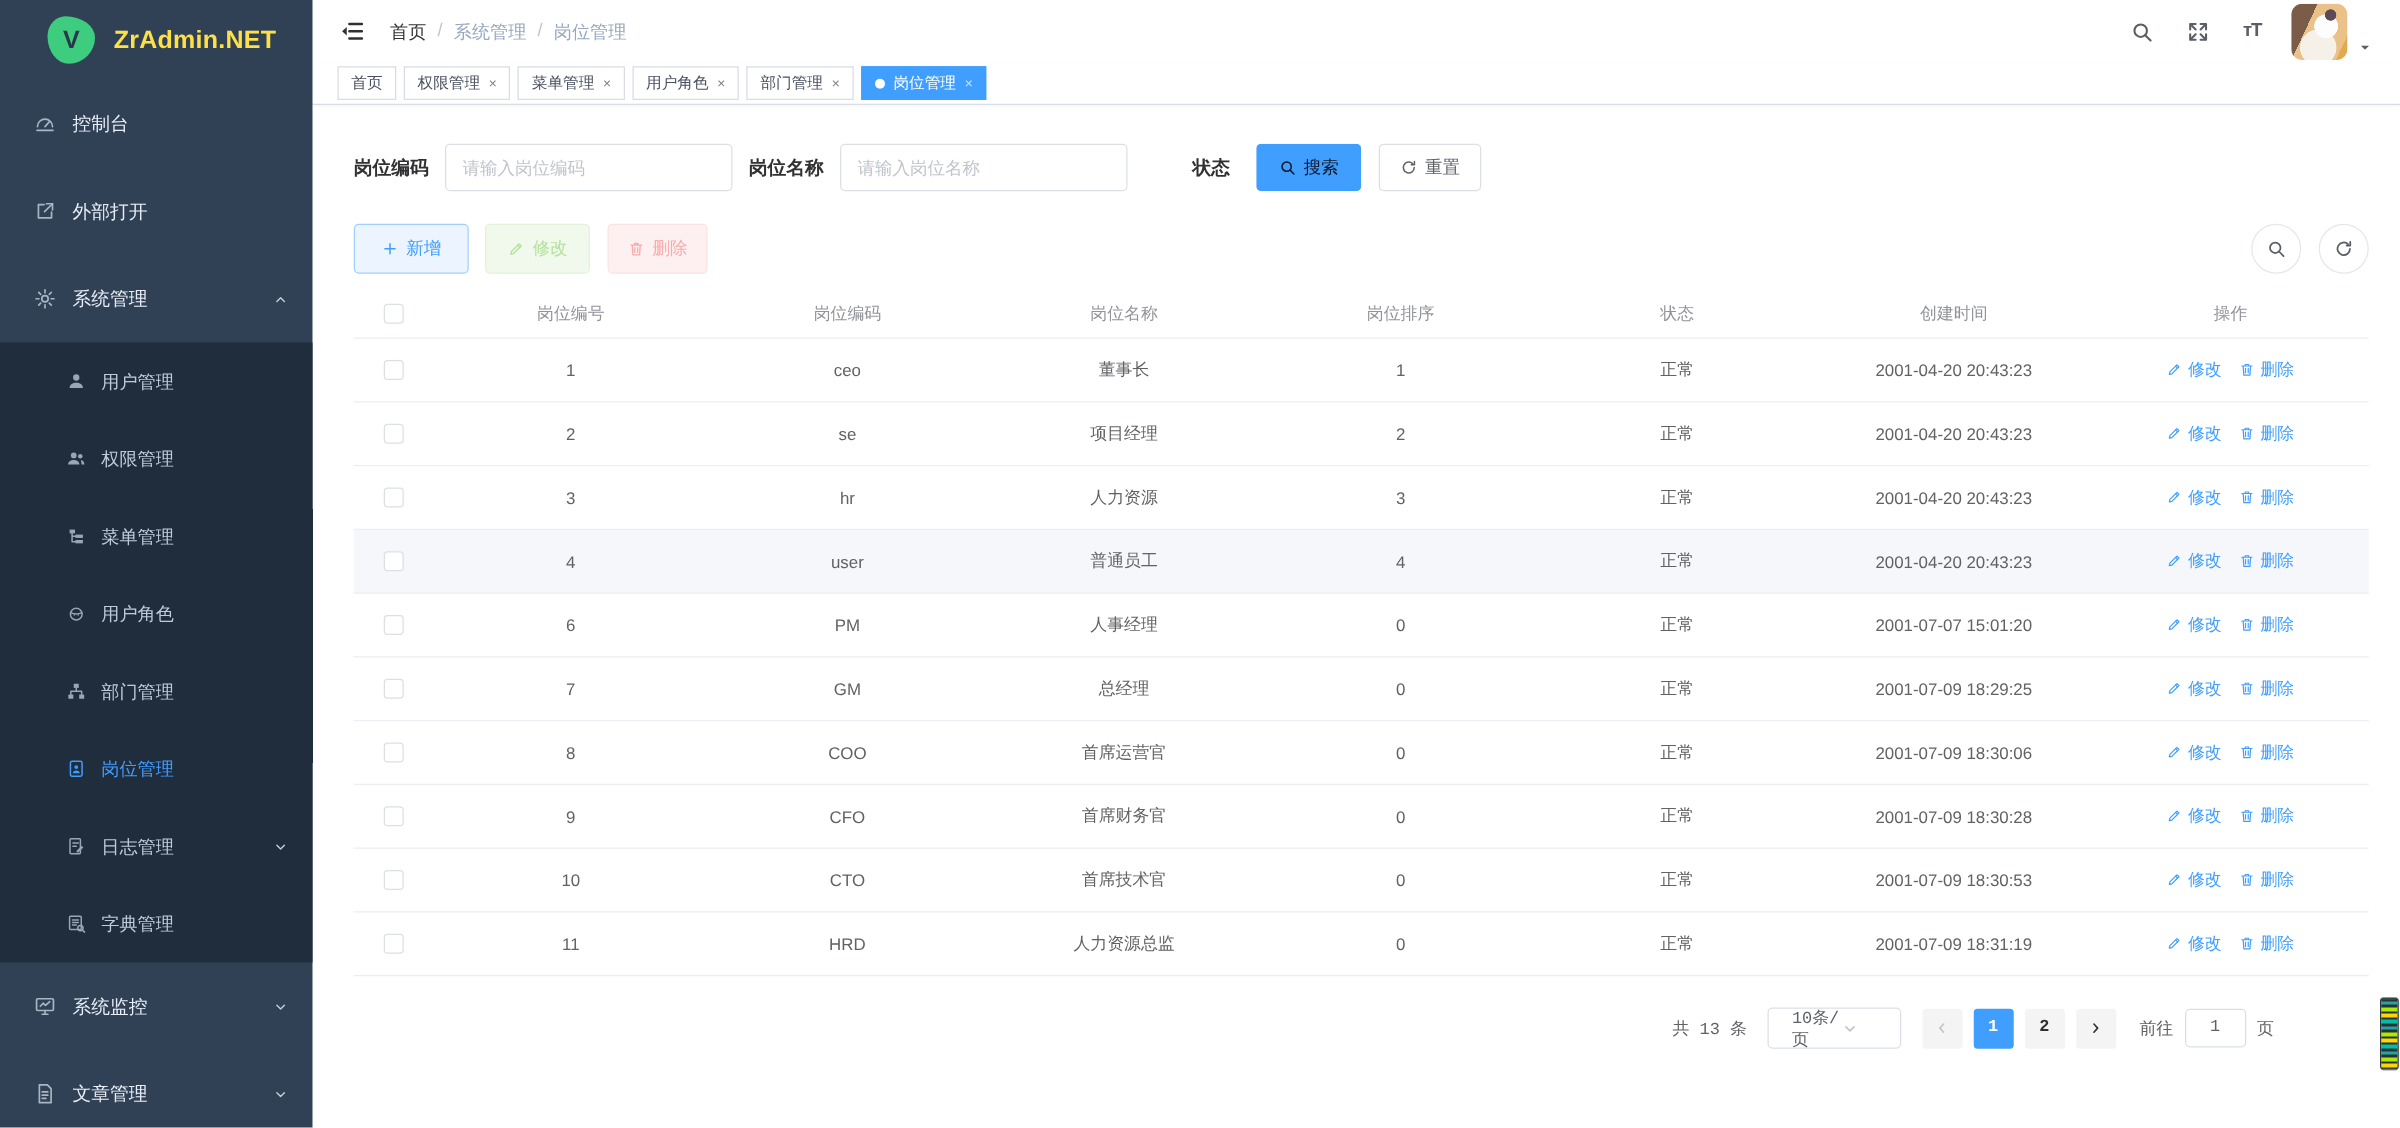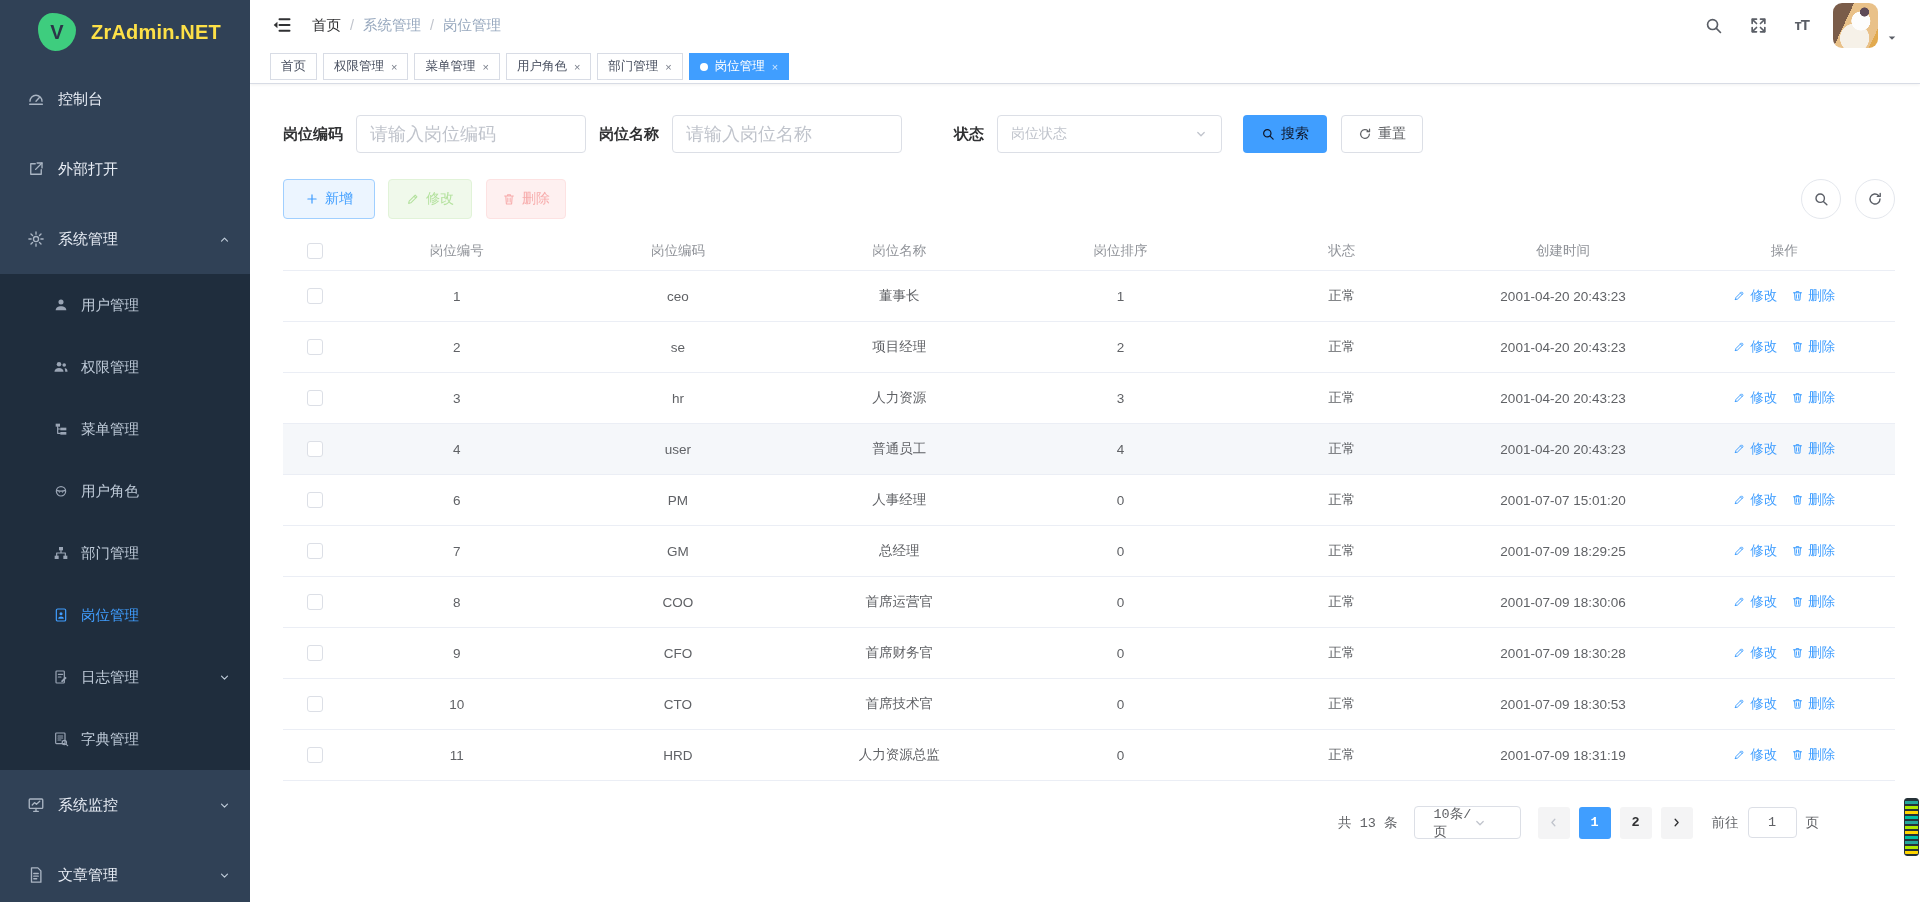--- a/index.html
+++ b/index.html
@@ -61,21 +61,21 @@
   .tab.active{background:var(--primary);border-color:var(--primary);color:#fff;}
   .tab.active .dot{display:inline-block;width:8px;height:8px;border-radius:50%;background:#fff;margin-right:7px;}
   .tab .tab-close{font-size:11px;margin-left:7px;opacity:.75;}
 
   .content{padding:0 25px 0 33px;}
 
   
   .filters{display:flex;align-items:center;margin-top:31px;}
   .f-label{font-weight:bold;font-size:15px;color:#303133;white-space:nowrap;}
   .f-input{width:230px;height:38px;border:1px solid #dcdfe6;border-radius:4px;margin-left:13px;
-    padding:0 13px;font-size:18px;color:#606266;outline:none;font-family:inherit;}
+    padding:0 13px;font-size:14px;color:#606266;outline:none;font-family:inherit;}
   .f-input::placeholder{color:#c0c4cc;}
   .f-group2{margin-left:13px;}
   .f-group3{margin-left:52px;}
   .f-select{width:225px;height:38px;border:1px solid #dcdfe6;border-radius:4px;margin-left:13px;
     display:flex;align-items:center;padding:0 13px;cursor:pointer;}
   .f-select .sel-text{color:#c0c4cc;font-size:14px;flex:1;}
   .sel-arrow{width:14px;height:14px;color:#c0c4cc;}
   .sel-arrow svg{width:14px;height:14px;}
   .btn{display:inline-flex;align-items:center;justify-content:center;border-radius:4px;cursor:pointer;
     font-size:14px;border:1px solid transparent;font-family:inherit;}
@@ -365,28 +365,20 @@
     </div>
 
   <div class="content">
 
     <div class="filters">
       <span class="f-label">岗位编码</span>
       <input class="f-input" placeholder="请输入岗位编码" style="">
       <span class="f-label f-group2">岗位名称</span>
       <input class="f-input" placeholder="请输入岗位名称" style="">
       <span class="f-label f-group3">状态</span>
-      <div class="f-select">
-        <span class="sel-text">岗位状态</span>
-        <span class="sel-arrow">
-            <svg viewBox="0 0 24 24" fill="none" stroke="currentColor" stroke-width="1.8" stroke-linecap="round" stroke-linejoin="round">
-              <path d="M6.5 9.5L12 15l5.5-5.5" stroke-width="2.2"></path>
-            </svg>
-          </span>
-      </div>
       <button class="btn btn-search">
         <span class="b-icon">
             <svg viewBox="0 0 24 24" fill="none" stroke="currentColor" stroke-width="1.8" stroke-linecap="round" stroke-linejoin="round">
               <circle cx="10.8" cy="10.8" r="6.3" stroke-width="2.1"></circle>
               <path d="M15.6 15.6l5.2 5.2" stroke-width="2.1"></path>
             </svg>
           </span>
         <span>搜索</span>
       </button>
       <button class="btn btn-reset">

